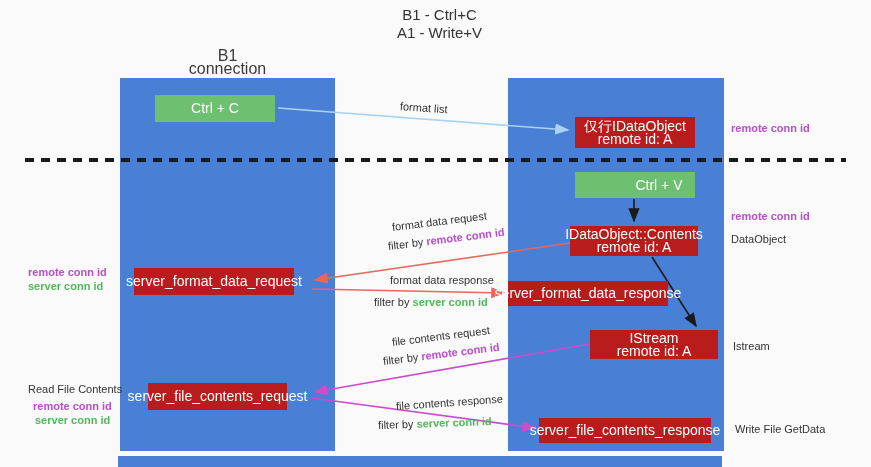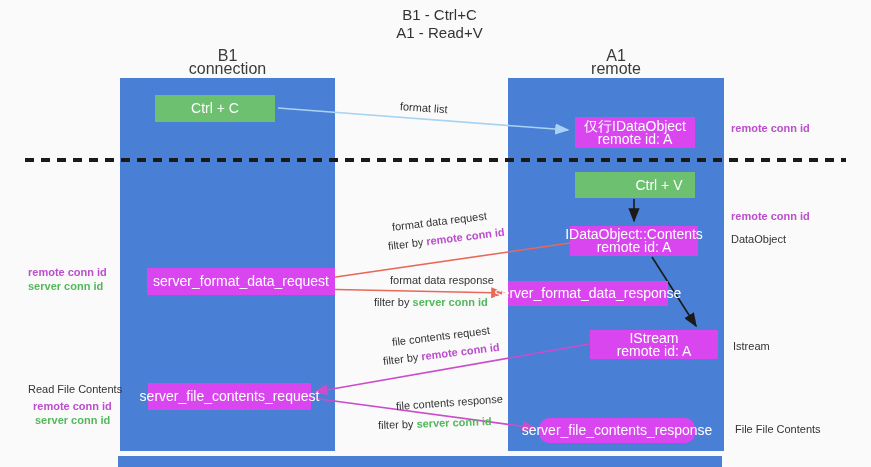--- a/index.html
+++ b/index.html
@@ -20,31 +20,31 @@
   .col-header-left  { left:120px; top:49px; width:215px; }
   .col-header-right { left:508px; top:49px; width:216px; }
 
   .box {
     position:absolute; display:flex; flex-direction:column;
     align-items:center; justify-content:center;
     color:#ffffff; font-size:14px; line-height:13px; text-align:center;
     z-index:3;
   }
   .green  { background:#6cc06f; }
-  .orange { background:#d946ef;text-align:right; }
+  .orange { background:#b91c1c;text-align:right; }
 
   .b-ctrl-c        { left:155px; top:95px;  width:120px; height:27px; }
   .b-idataobject   { left:575px; top:117px; width:120px; height:31px; }
   .b-ctrl-v        { left:575px; top:172px; width:120px; height:26px;padding-left:48px; }
   .b-getdata       { left:570px; top:226px; width:128px; height:30px; }
-  .b-fmt-request   { left:147px; top:268px; width:188px; height:27px; }
+  .b-fmt-request   { left:134px; top:268px; width:160px; height:27px; }
   .b-fmt-response  { left:508px; top:281px; width:160px; height:25px; }
   .b-istream       { left:590px; top:330px; width:128px; height:29px; }
-  .b-file-request  { left:148px; top:383px; width:163px; height:27px; }
-  .b-file-response { left:539px; top:418px; width:156px; height:25px;border-radius:10px; }
+  .b-file-request  { left:148px; top:383px; width:139px; height:27px; }
+  .b-file-response { left:539px; top:418px; width:172px; height:25px; }
 
   svg.overlay { position:absolute; left:0; top:0; z-index:2; pointer-events:none; }
 
   .lbl { position:absolute; font-size:11px; color:#333; white-space:nowrap; z-index:4; }
   .magenta { color:#bb4ecc; font-weight:bold; }
   .greentxt { color:#53b85c; font-weight:bold; }
   .rot { transform-origin:left center; }
 
   .l-format-list    { left:400px; top:100px; transform:rotate(4deg); }
   .l-fmt-req        { left:392px; top:221px; transform:rotate(-7deg); }
@@ -68,30 +68,26 @@
   .l-istream        { left:733px; top:340px; }
   .l-write-file     { left:735px; top:423px; }
 </style>
 </head>
 <body>
 
 <div class="canvas">
 
   <div class="title-block">
     <div class="title-line">B1 - Ctrl+C</div>
-    <div class="title-line">A1 - Read+V</div>
+    <div class="title-line">A1 - Write+V</div>
   </div>
 
   <div class="col-header col-header-left">
     <div>B1</div>
     <div>connection</div>
-  </div>
-  <div class="col-header col-header-right">
-    <div>A1</div>
-    <div>remote</div>
   </div>
 
   <div class="col col-left"></div>
   <div class="col col-right"></div>
   <div class="col bottom-strip"></div>
 
   <svg class="overlay" width="871" height="467" viewBox="0 0 871 467">
     <defs>
       <marker id="m-blue" markerWidth="9" markerHeight="7" refX="8" refY="3.5" orient="auto">
         <path d="M0,0 L9,3.5 L0,7 z" fill="#a9d3f2"></path>
@@ -188,15 +184,15 @@
   <div class="lbl magenta l-left-remote-1">remote conn id</div>
   <div class="lbl greentxt l-left-server-1">server conn id</div>
   <div class="lbl l-read-file">Read File Contents</div>
   <div class="lbl magenta l-left-remote-2">remote conn id</div>
   <div class="lbl greentxt l-left-server-2">server conn id</div>
 
   <div class="lbl magenta l-right-remote-1">remote conn id</div>
   <div class="lbl magenta l-right-remote-2">remote conn id</div>
   <div class="lbl l-dataobject">DataObject</div>
   <div class="lbl l-istream">Istream</div>
-  <div class="lbl l-write-file">File File Contents</div>
+  <div class="lbl l-write-file">Write File GetData</div>
 
 </div>
 
 </body></html>

